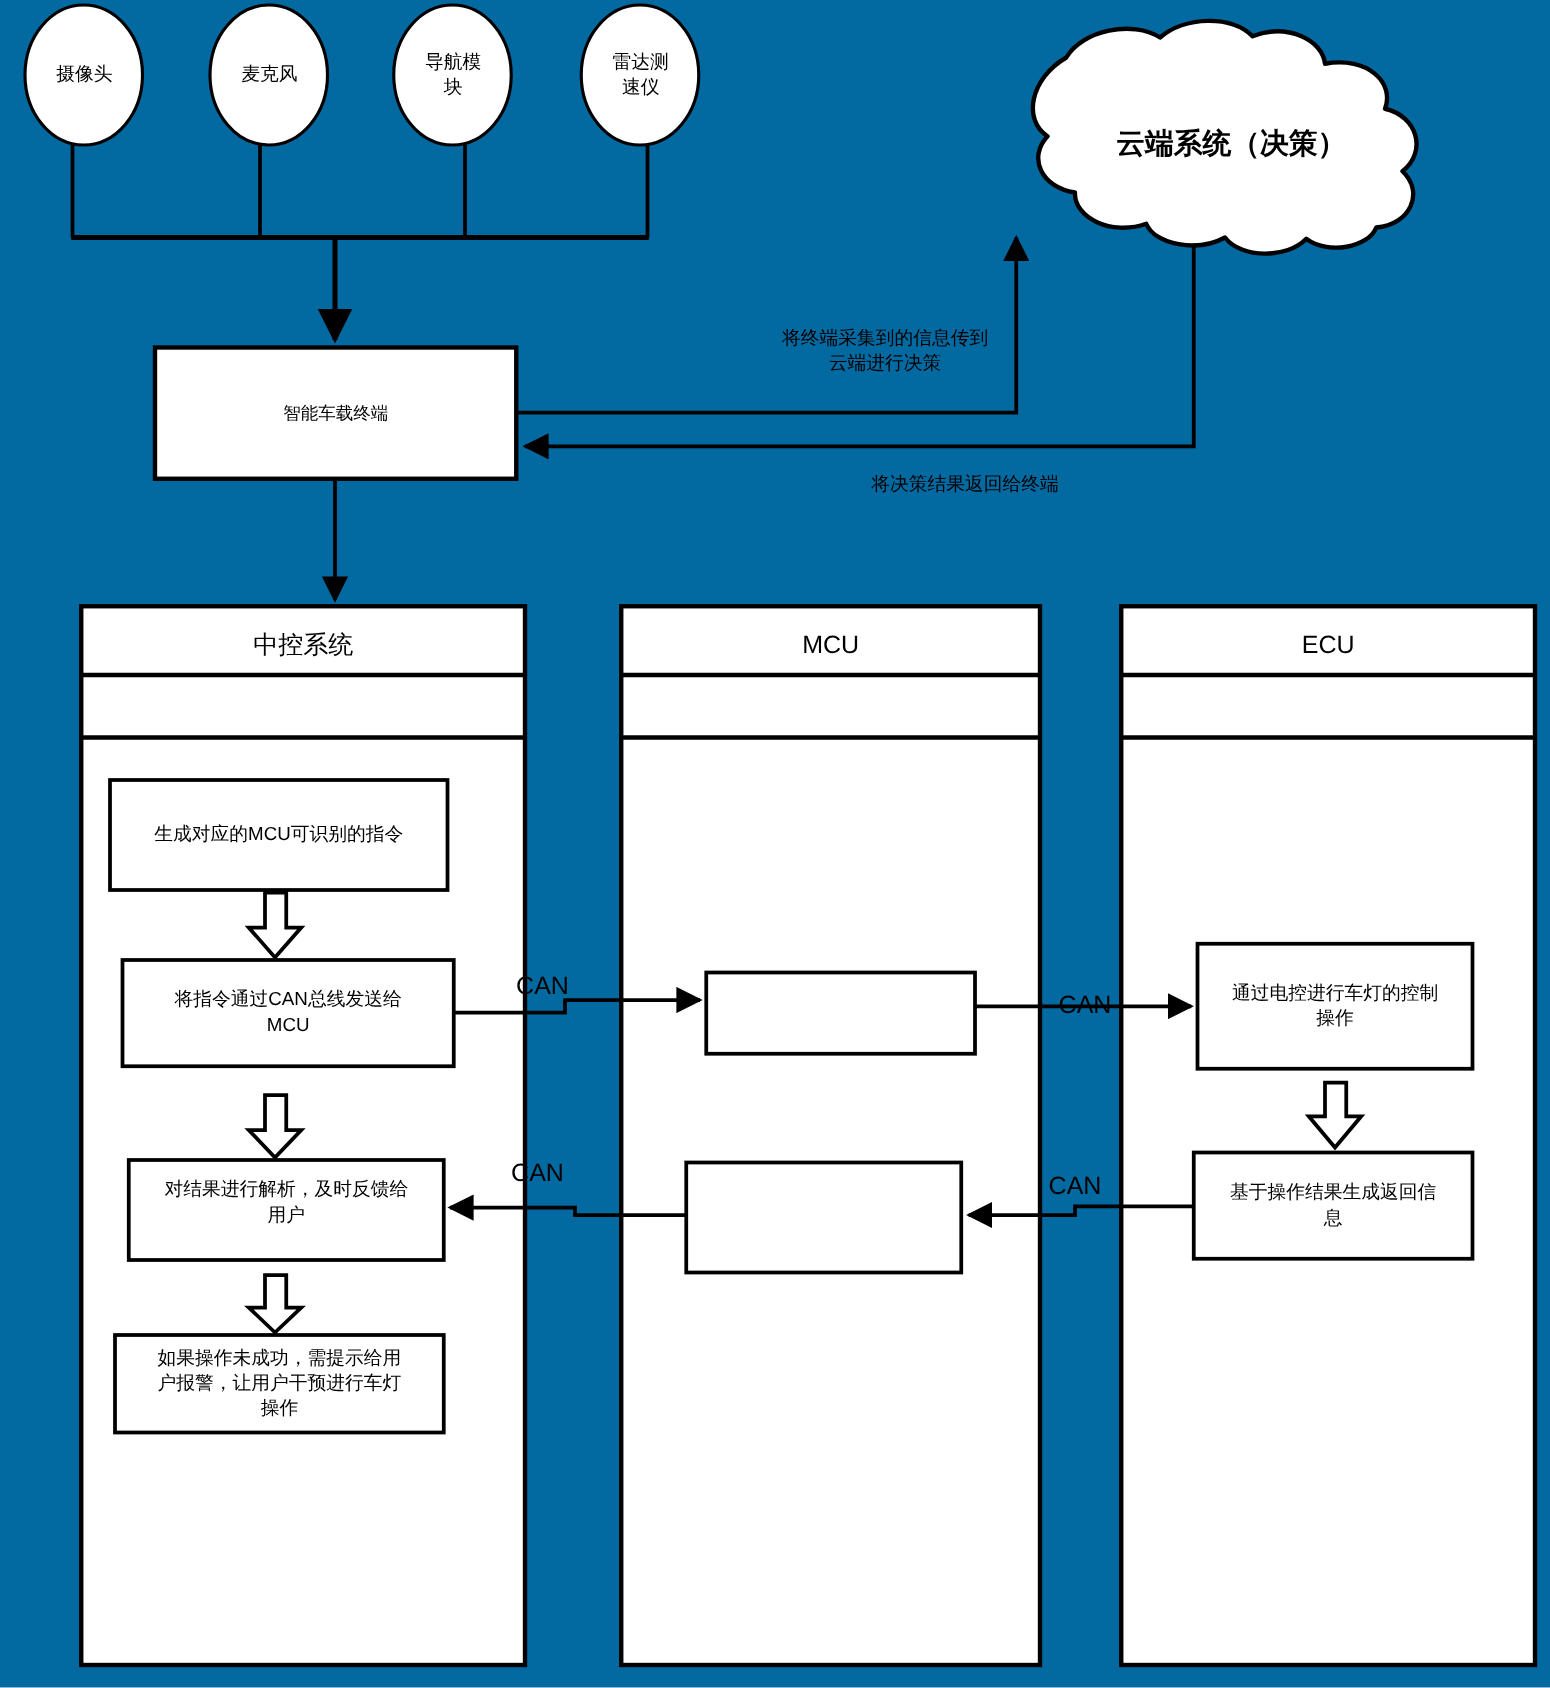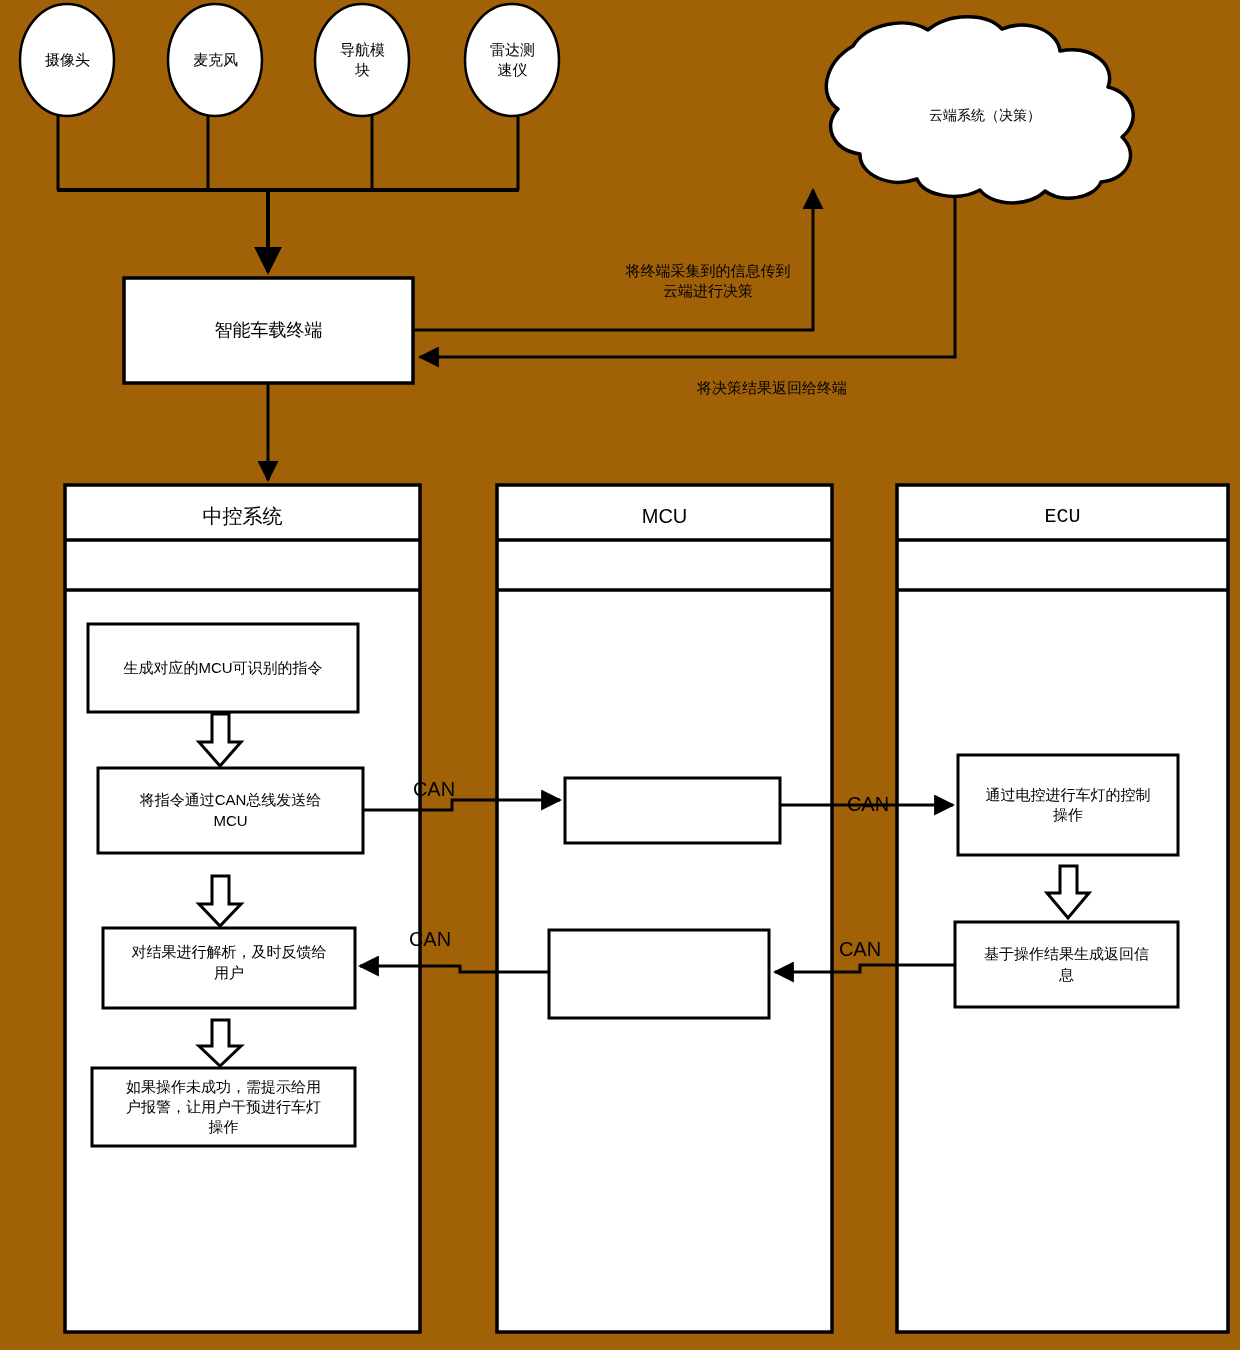--- a/index.html
+++ b/index.html
@@ -8,21 +8,21 @@
     background: #ffffff;
   }
   body {
     font-family: "Liberation Sans", "DejaVu Sans", sans-serif;
     color: #000000;
   }
   #canvas {
     position: relative;
     width: 1240px;
     height: 1350px;
-    background: #a16207;
+    background: #0369a1;
     overflow: hidden;
   }
   svg.layer {
     position: absolute;
     left: 0;
     top: 0;
     width: 1240px;
     height: 1350px;
     pointer-events: none;
   }
@@ -30,22 +30,22 @@
     position: absolute;
     display: flex;
     align-items: center;
     justify-content: center;
     text-align: center;
     line-height: 1.35;
     white-space: pre-line;
     color: #000;
   }
   .sensor-label { font-size: 15px; }
-  .cloud-label  { font-size: 14px; }
-  .terminal-label { font-size: 18px; }
+  .cloud-label  { font-size: 23px; font-weight: bold; }
+  .terminal-label { font-size: 14px; }
   .lane-title { font-size: 20px; }
   .proc-label { font-size: 15px; }
   .edge-label { font-size: 15px; }
   .can-label  { font-size: 20px; }
 </style>
 </head>
 <body>
 
 <div id="canvas">
 
@@ -138,21 +138,21 @@
   <div class="node-text cloud-label" style="left:830px; top:95px; width:310px; height:40px;">云端系统（决策）</div>
 
   <div class="node-text terminal-label" style="left:124px; top:312px; width:289px; height:36px;">智能车载终端</div>
 
   <div class="node-text edge-label" style="left:608px; top:257px; width:200px; height:48px;">将终端采集到的信息传到
 云端进行决策</div>
   <div class="node-text edge-label" style="left:672px; top:376px; width:200px; height:24px;">将决策结果返回给终端</div>
 
   <div class="node-text lane-title" style="left:65px;  top:495px; width:355px; height:42px;">中控系统</div>
   <div class="node-text lane-title" style="left:497px; top:495px; width:335px; height:42px;">MCU</div>
-  <div class="node-text lane-title" style="left:897px; top:495px; width:331px; height:42px;font-family:Liberation Mono, monospace;">ECU</div>
+  <div class="node-text lane-title" style="left:897px; top:495px; width:331px; height:42px;">ECU</div>
 
   <div class="node-text proc-label" style="left:88px;  top:624px;  width:270px; height:88px;">生成对应的MCU可识别的指令</div>
   <div class="node-text proc-label" style="left:98px;  top:768px;  width:265px; height:85px;">将指令通过CAN总线发送给
 MCU</div>
   <div class="node-text proc-label" style="left:103px; top:928px;  width:252px; height:69px;">对结果进行解析，及时反馈给
 用户</div>
   <div class="node-text proc-label" style="left:92px;  top:1068px; width:263px; height:78px;">如果操作未成功，需提示给用
 户报警，让用户干预进行车灯
 操作</div>
 

